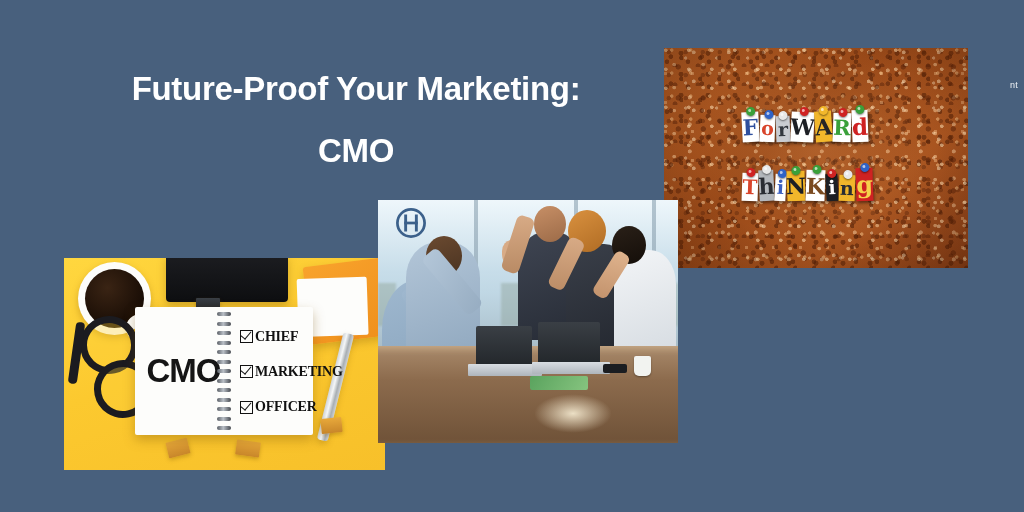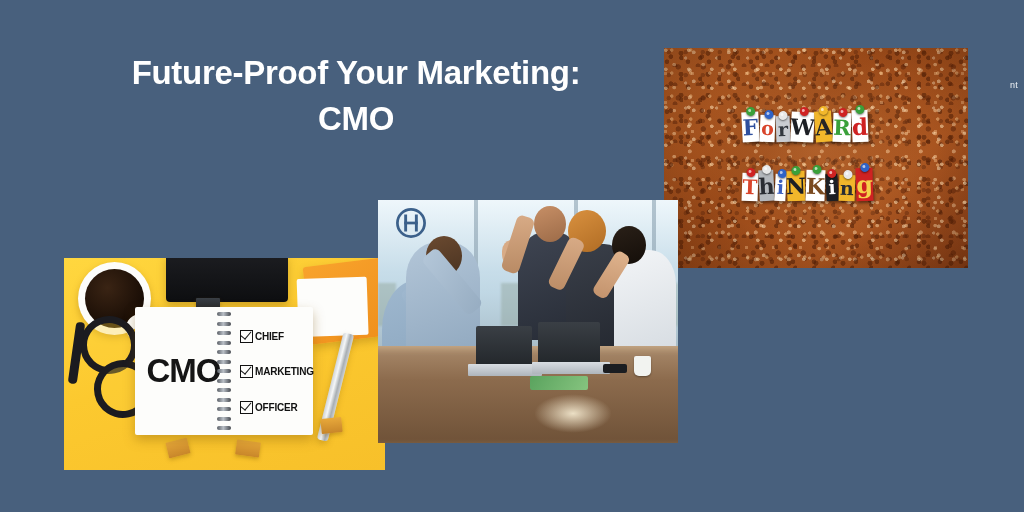--- a/index.html
+++ b/index.html
@@ -28,21 +28,21 @@
     width: 712px;
     text-align: center;
     color: #ffffff;
     font-weight: bold;
     font-size: 33px;
     line-height: 46px;
     letter-spacing: -0.3px;
     z-index: 30;
     text-rendering: optimizeLegibility;
   }
-  .title-line { display: block; white-space: nowrap; }
+  .title-line { display: block; white-space: nowrap; margin-top: 16px; }
 
   
   .photo {
     position: absolute;
     overflow: hidden;
     background: #777;
   }
 
   
   #cork-photo {
@@ -308,23 +308,23 @@
   }
   .checkbox::after {
     content: "";
     position: absolute; left: 2px; top: -2px;
     width: 5px; height: 9px;
     border: solid #111;
     border-width: 0 1.6px 1.6px 0;
     transform: rotate(40deg);
   }
   .check-label {
-    font-family: Liberation Sans, sans-serif;
+    font-family: Liberation Serif, serif;
     font-weight: bold;
-    font-size: 10px;
+    font-size: 14px;
     color: #111;
     letter-spacing: -.2px;
     white-space: nowrap;
   }
   .clip {
     position: absolute;
     background: linear-gradient(180deg,#e8a93b,#c8862a);
     border-radius: 1px;
     box-shadow: 0 2px 4px rgba(120,80,10,.35);
   }

